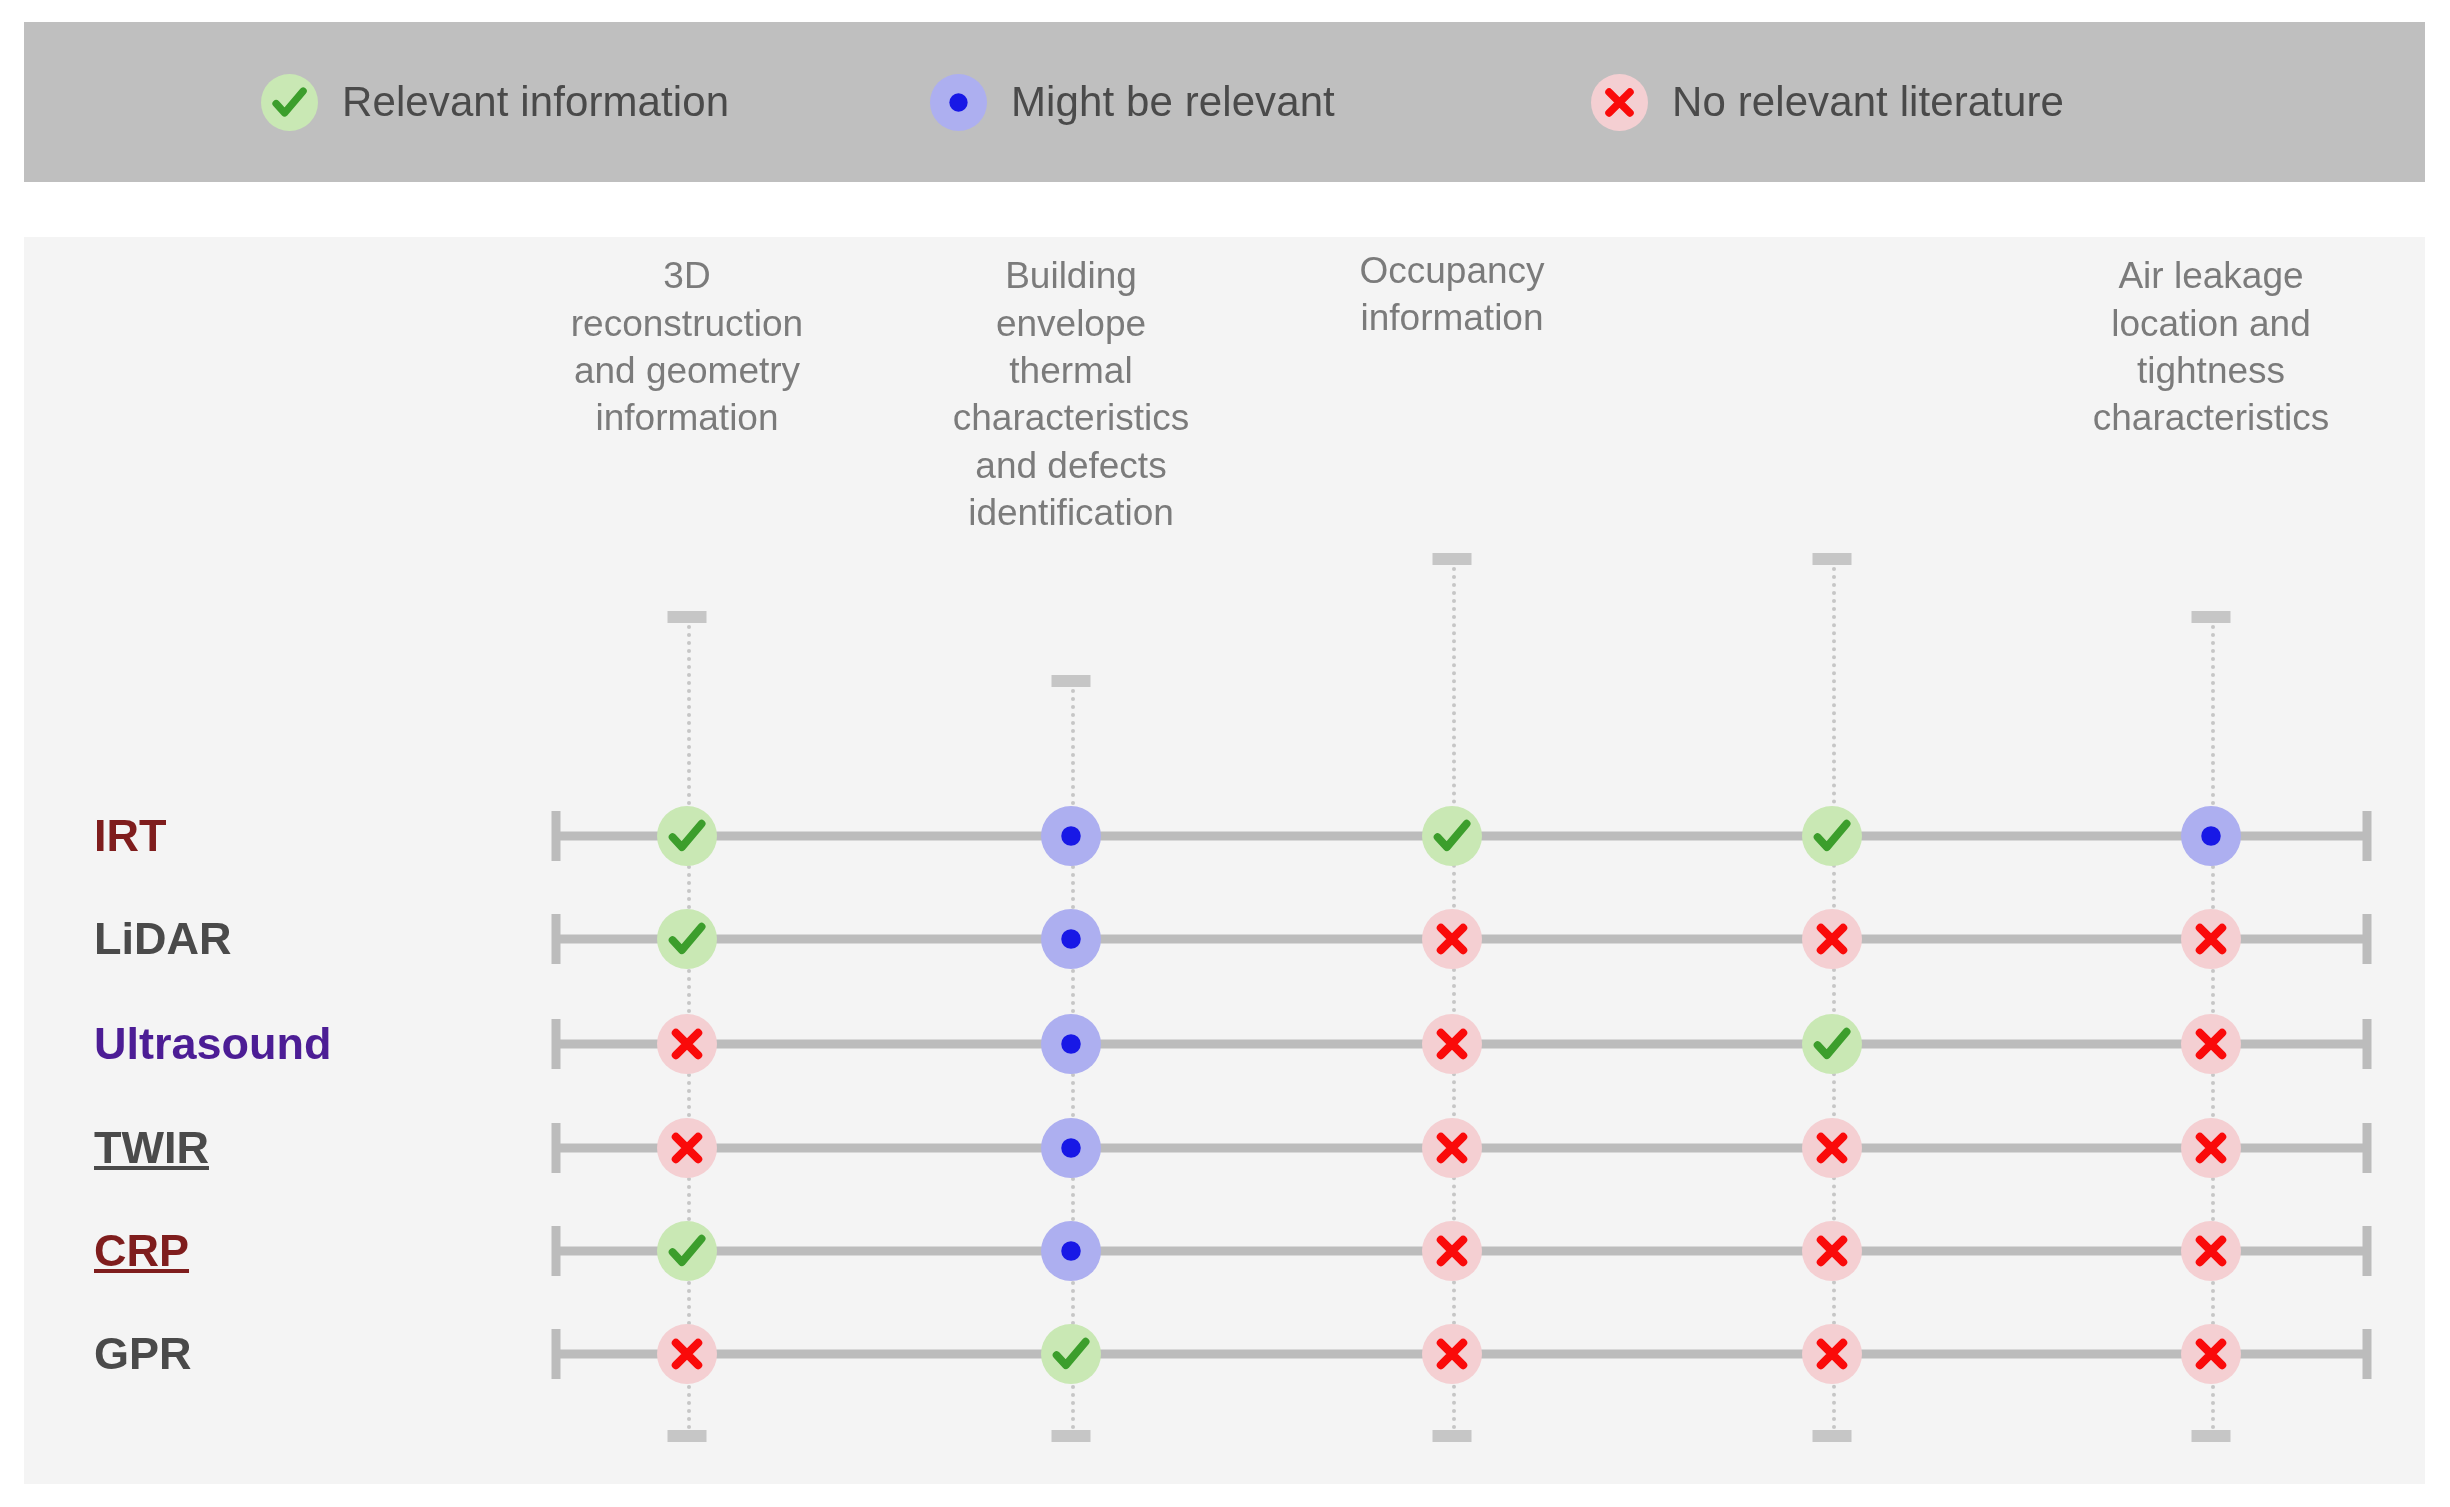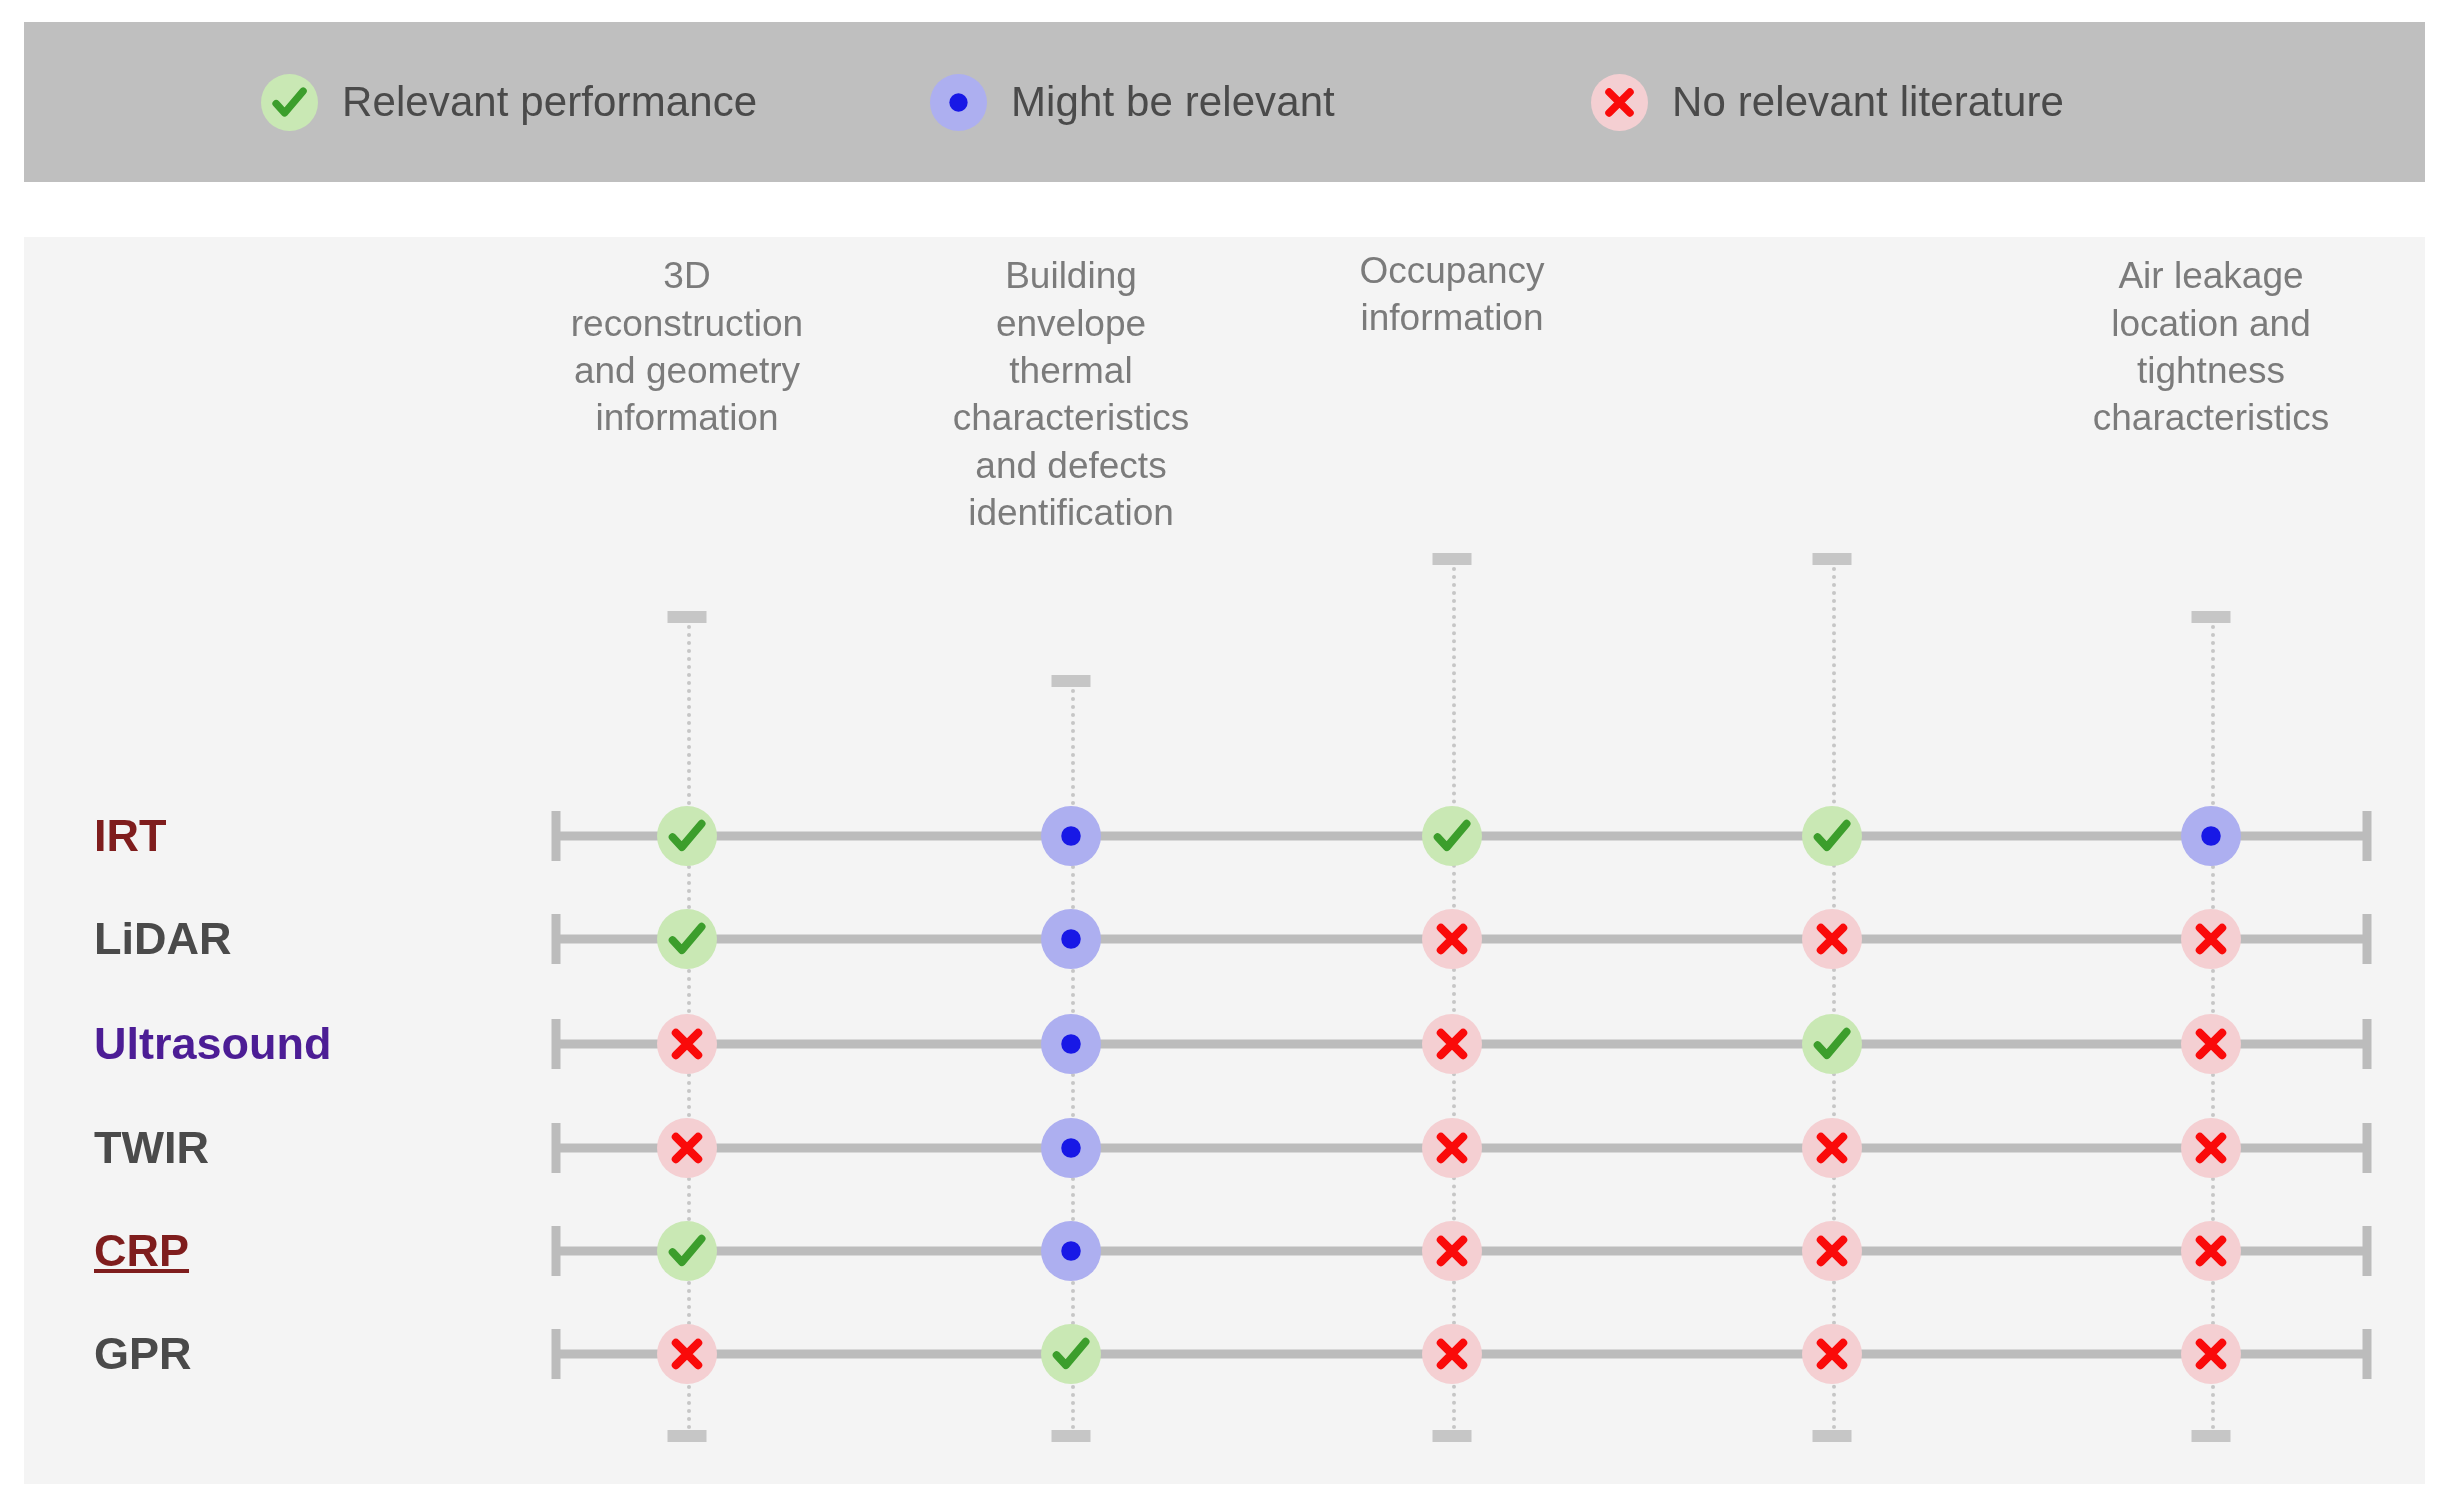--- a/index.html
+++ b/index.html
@@ -123,21 +123,21 @@
 </head>
 <body>
 
 <div id="legend-band">
   <div class="legend-item li0">
     <span class="legend-marker" style="background: rgb(201, 232, 180);">
         <svg width="43" height="43" viewBox="0 0 24 24">
           <path d="M4.5 12.6 L9.3 17.8 L19.6 5.6" fill="none" stroke="#3c9e2c" stroke-width="4.1" stroke-linecap="round" stroke-linejoin="round"></path>
         </svg>
       </span>
-    <span class="legend-label">Relevant performance</span>
+    <span class="legend-label">Relevant information</span>
   </div>
   <div class="legend-item li2">
     <span class="legend-marker" style="background: rgb(244, 207, 210);">
         <svg width="43" height="43" viewBox="0 0 24 24">
           <path d="M6.2 6.2 L17.8 17.8 M17.8 6.2 L6.2 17.8" fill="none" stroke="#fa0a0a" stroke-width="4.3" stroke-linecap="round"></path>
         </svg>
       </span>
     <span class="legend-label">No relevant literature</span>
   </div>
   <div class="legend-item li1">
@@ -262,21 +262,21 @@
     <div class="cell-marker" style="left: 1808px; top: 807px; background: rgb(201, 232, 180);">
       <svg width="46" height="46" viewBox="0 0 24 24">
         <path d="M4.5 12.6 L9.3 17.8 L19.6 5.6" fill="none" stroke="#3c9e2c" stroke-width="4.1" stroke-linecap="round" stroke-linejoin="round"></path>
       </svg>
     </div>
     <div class="cell-marker" style="left: 2187px; top: 807px; background: rgb(244, 207, 210);">
       <svg width="46" height="46" viewBox="0 0 24 24">
         <path d="M6.2 6.2 L17.8 17.8 M17.8 6.2 L6.2 17.8" fill="none" stroke="#fa0a0a" stroke-width="4.3" stroke-linecap="round"></path>
       </svg>
     </div>
-    <div class="row-label" style="top: 911px; color: rgb(74, 74, 74);">TWIR</div>
+    <div class="row-label" style="top: 911px; color: rgb(74, 74, 74); text-decoration: underline;">TWIR</div>
     <div class="row-line" style="left: 532px; width: 1811px; top: 911px; background: rgb(188, 188, 188);"></div>
     <div class="row-endcap" style="left: 532px; top: 911px; background: rgb(188, 188, 188);"></div>
     <div class="row-endcap" style="left: 2343px; top: 911px; background: rgb(188, 188, 188);"></div>
     <div class="cell-marker" style="left: 663px; top: 911px; background: rgb(244, 207, 210);">
       <svg width="46" height="46" viewBox="0 0 24 24">
         <path d="M6.2 6.2 L17.8 17.8 M17.8 6.2 L6.2 17.8" fill="none" stroke="#fa0a0a" stroke-width="4.3" stroke-linecap="round"></path>
       </svg>
     </div>
     <div class="cell-marker" style="left: 1047px; top: 911px; background: rgb(173, 175, 240);">
       <svg width="46" height="46" viewBox="0 0 24 24">

